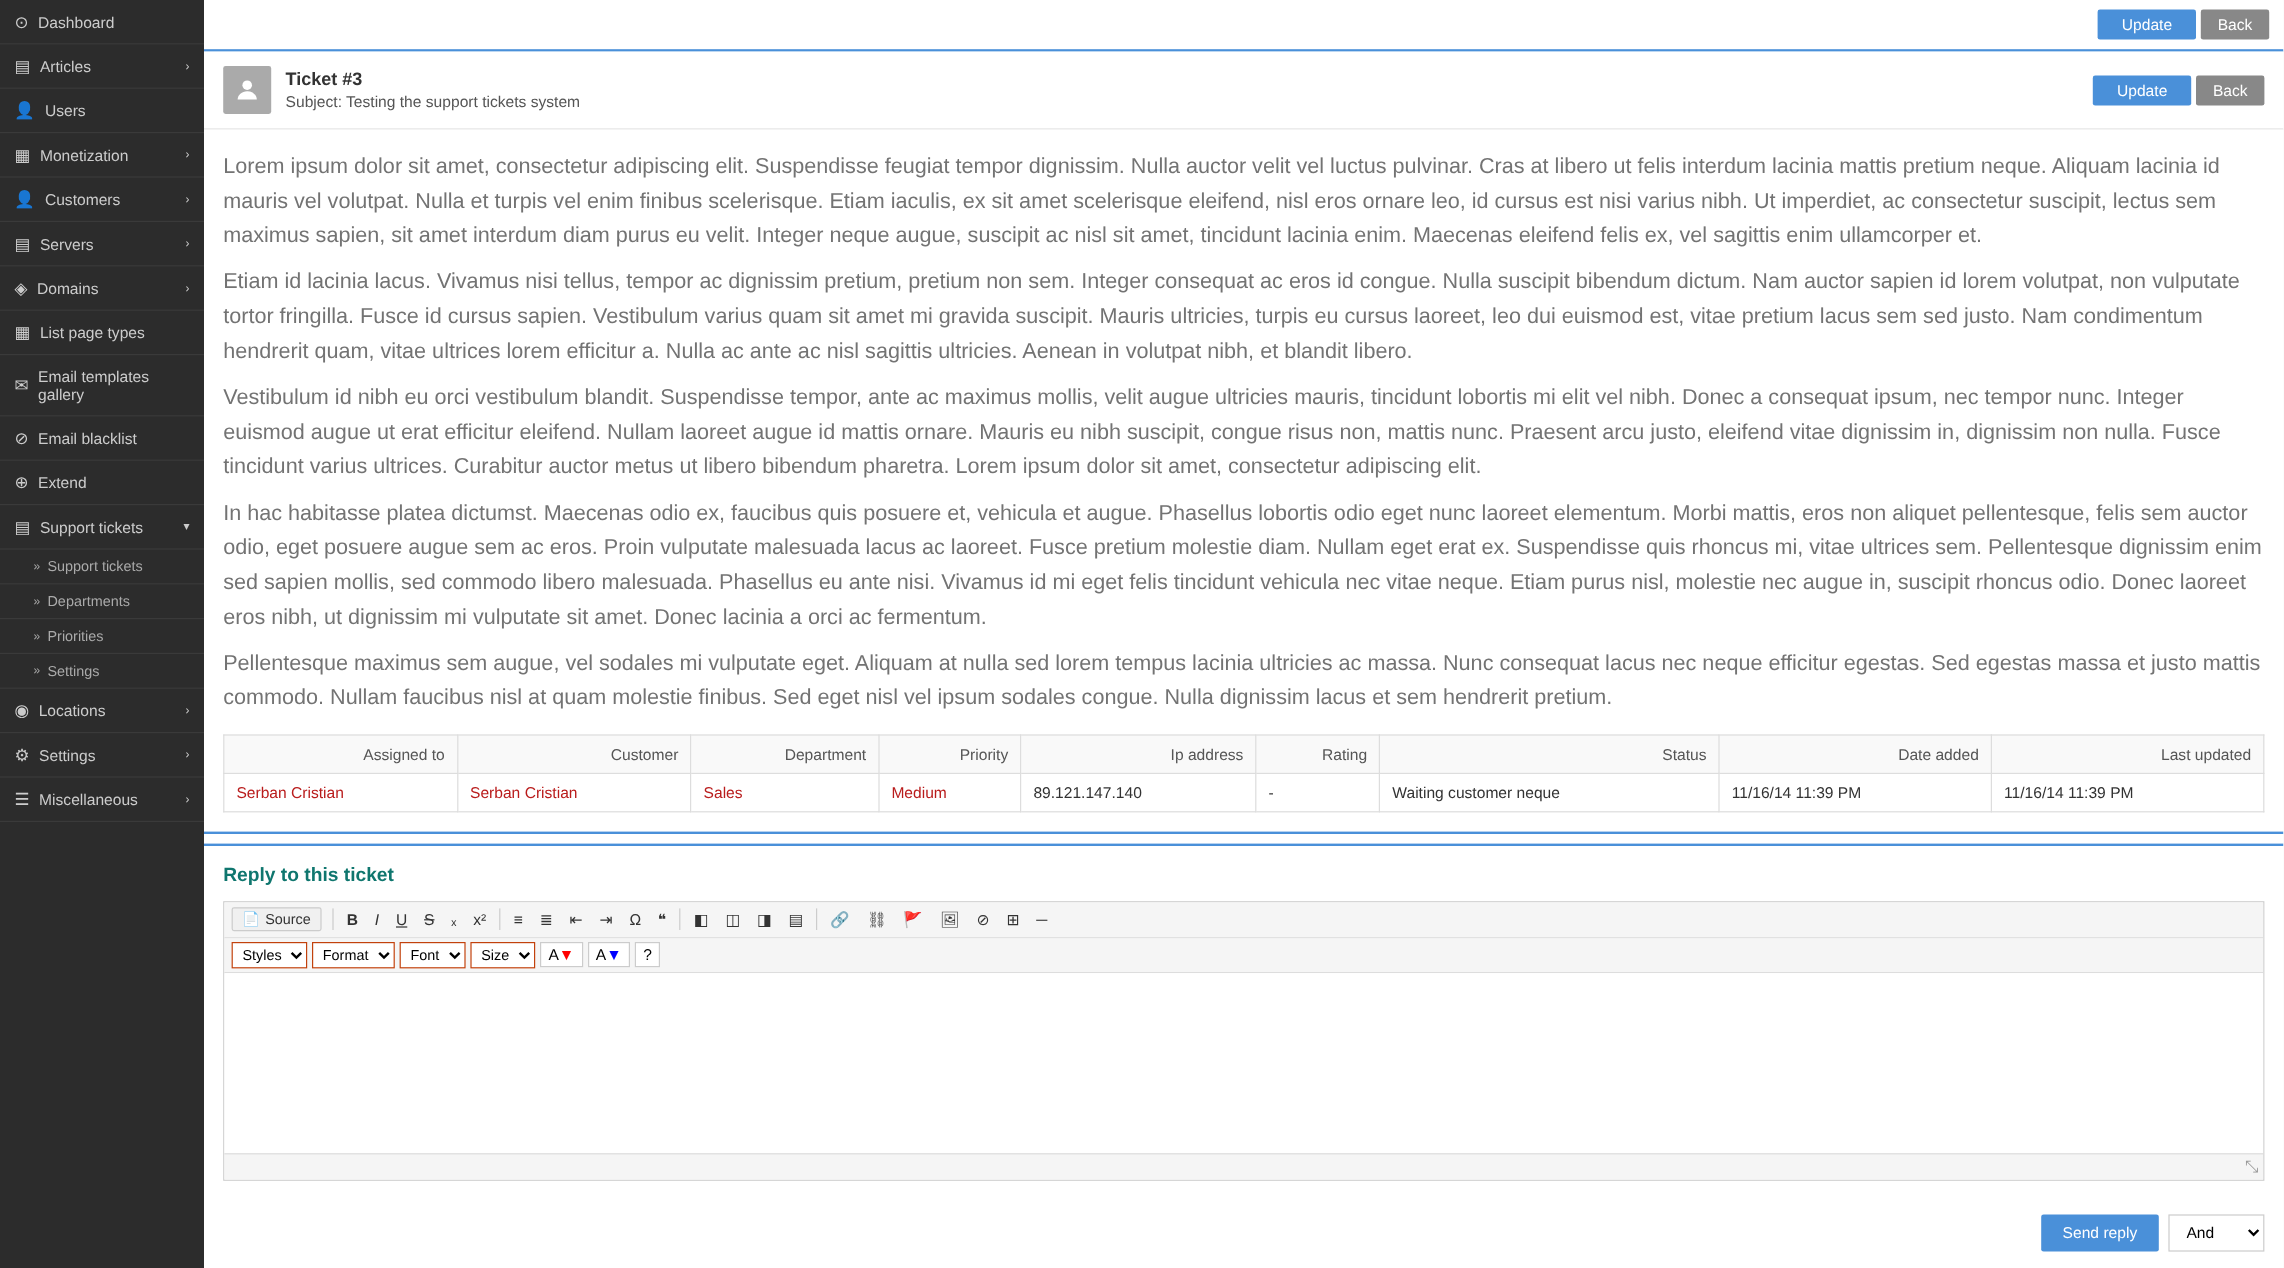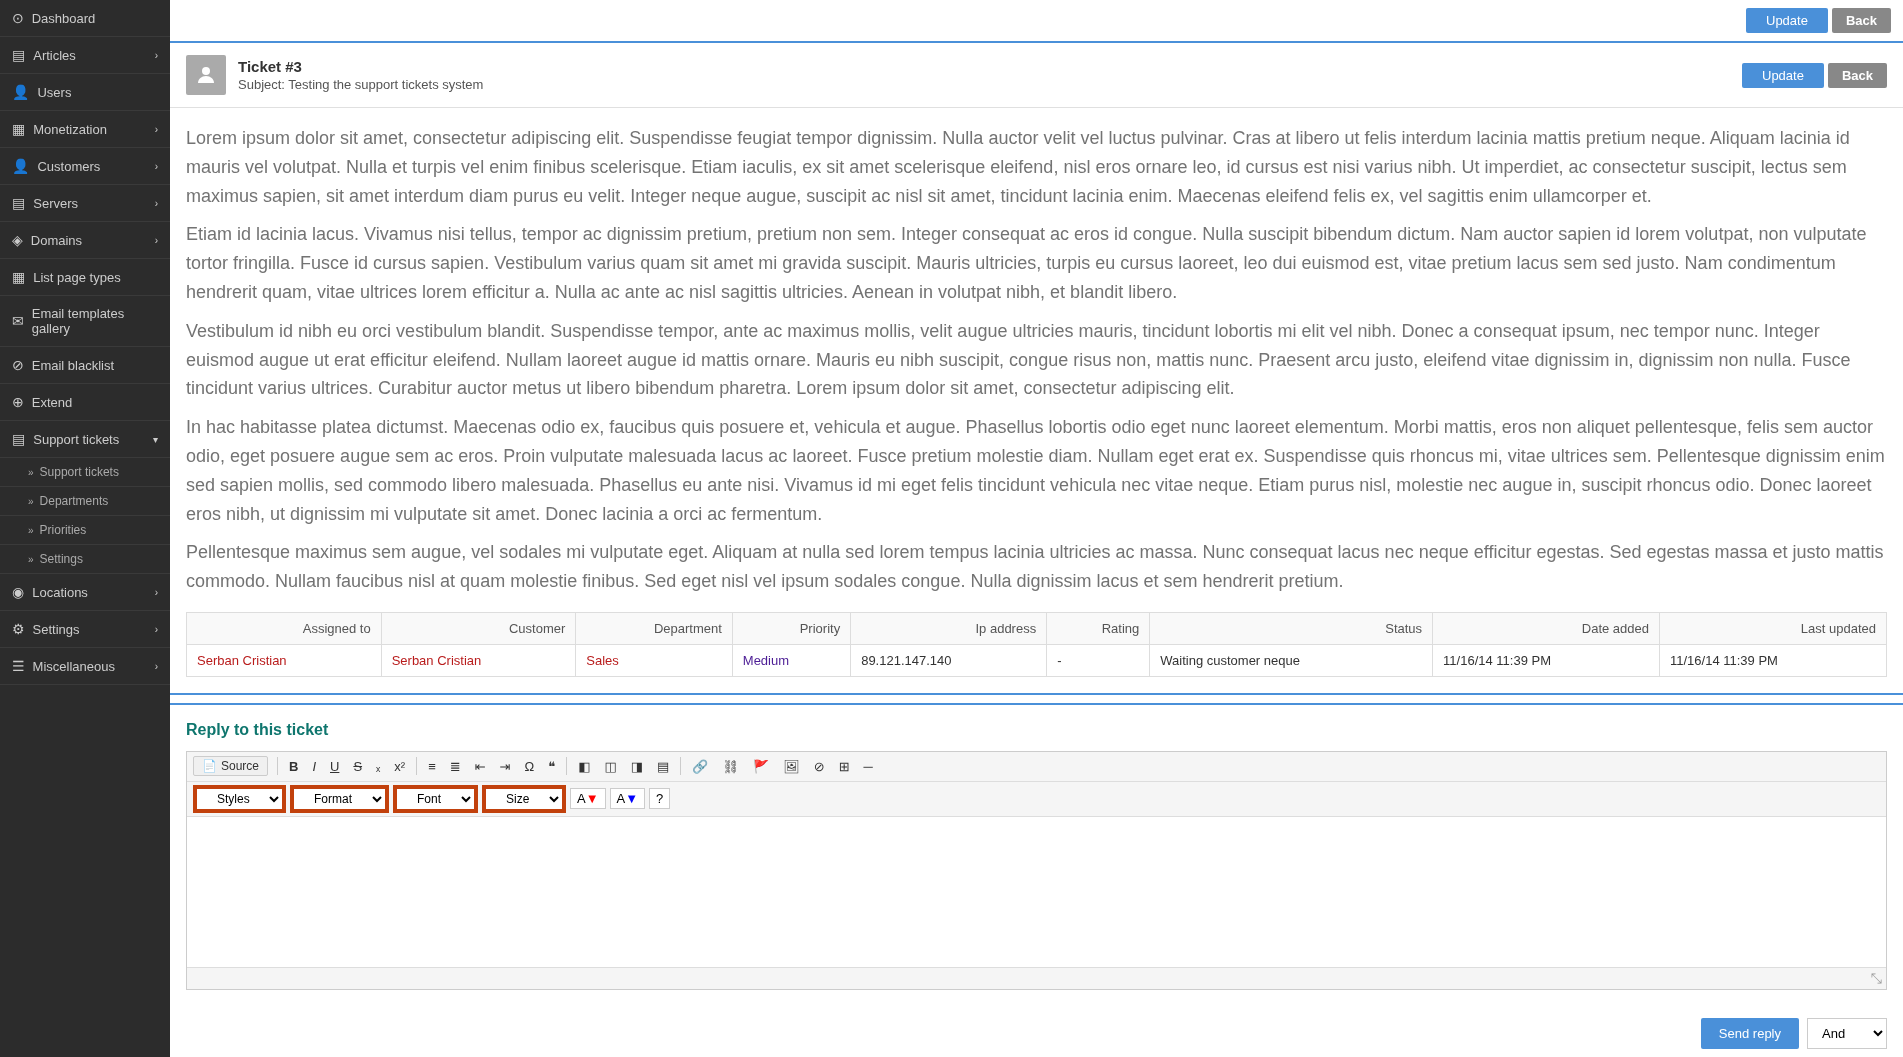--- a/index.html
+++ b/index.html
@@ -88,21 +88,20 @@
     }
     .btn-back {
       background: #888;
       color: #fff;
       border: none;
       padding: 5px 14px;
       cursor: pointer;
       font-size: 13px;
       border-radius: 2px;
       margin-left: 4px;
-      font-weight: bold;
     }
     .ticket-header-actions { margin-left: auto; display: flex; }
 
     
     .content-area {
       padding: 16px;
       background: #fff;
     }
     .ticket-body p {
       font-size: 18px;
@@ -125,21 +124,21 @@
       text-align: right;
       font-weight: normal;
       color: #555;
     }
     .ticket-table td {
       border: 1px solid #ddd;
       padding: 8px 10px;
       color: #333;
     }
     .ticket-table td a { color: #b91c1c; text-decoration: none; }
-    .priority-medium { color: #4c1d95; }
+    .priority-medium { color: #b91c1c; }
 
     
     .reply-section {
       padding: 16px;
       border-top: 2px solid #4a90d9;
       background: #fff;
       margin-top: 8px;
     }
     .reply-title {
       font-size: 16px;
@@ -190,22 +189,22 @@
     .editor-toolbar-bottom {
       display: flex;
       align-items: center;
       background: #f5f5f5;
       border-bottom: 1px solid #ddd;
       padding: 3px 6px;
       gap: 4px;
     }
     .editor-toolbar-bottom select {
       font-size: 12px;
-      padding: 2px 16px;
-      border: 4px solid #c2410c;
+      padding: 2px 4px;
+      border: 1px solid #c2410c;
       background: #fff;
       cursor: pointer;
     }
     .editor-body {
       min-height: 150px;
       padding: 10px;
       background: #fff;
       outline: none;
       font-size: 13px;
     }

